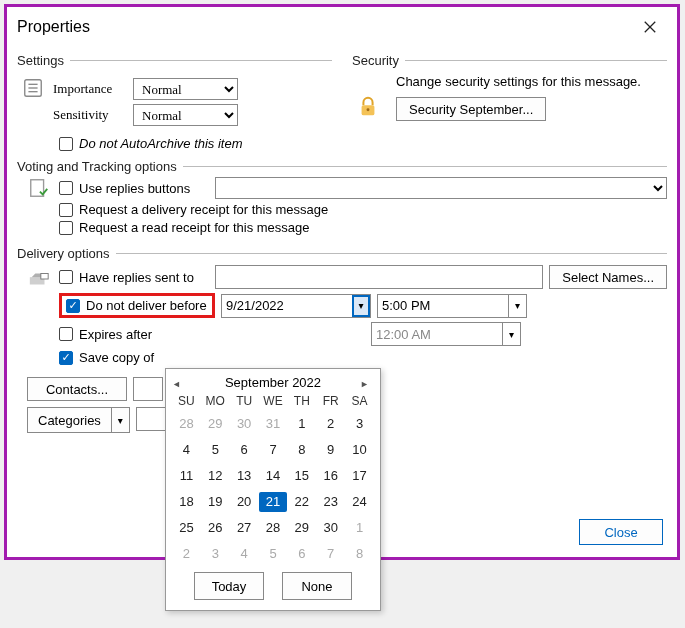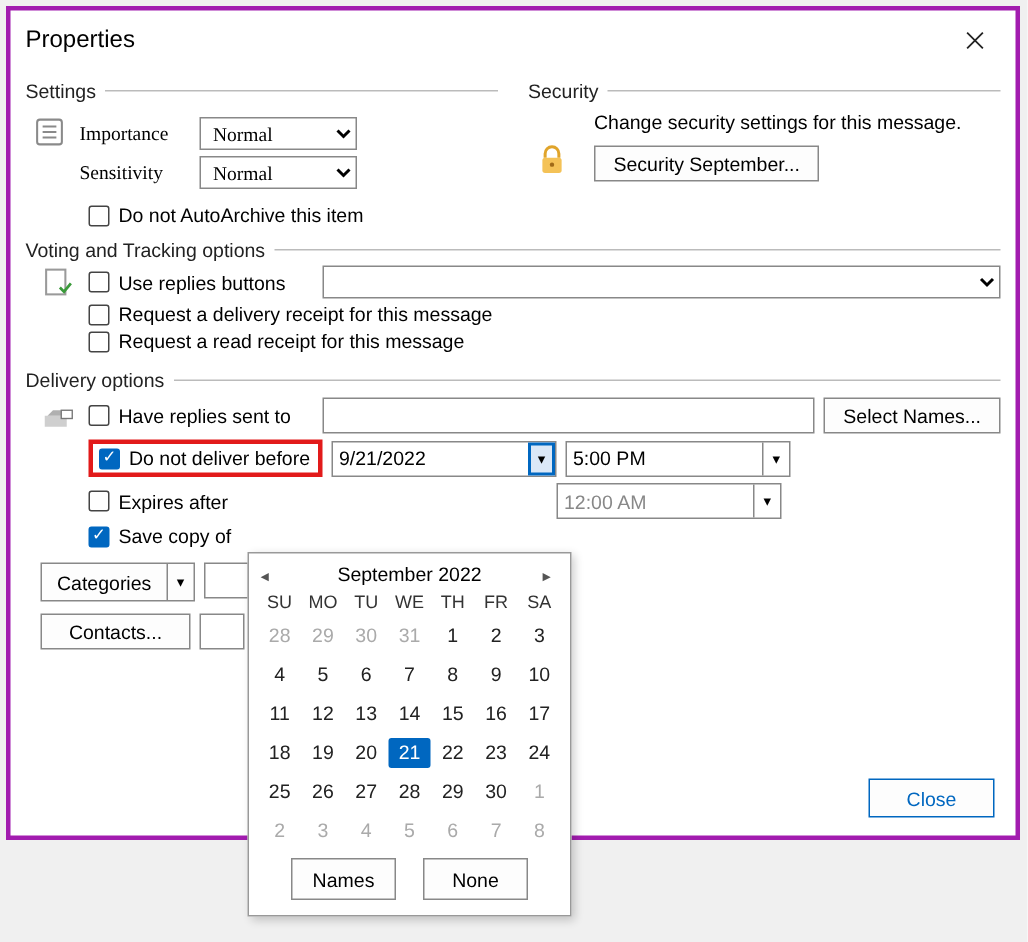--- a/index.html
+++ b/index.html
@@ -78,20 +78,21 @@
     border: 1px solid #888;
     background: #fff;
     font: inherit;
     padding-left: 4px;
   }
   .checkbox-row {
     display: flex;
     align-items: center;
     gap: 6px;
     margin: 4px 16px;
+    font-style: italic;
   }
   .checkbox {
     width: 14px;
     height: 14px;
     border: 1px solid #444;
     border-radius: 2px;
     display: inline-flex;
     align-items: center;
     justify-content: center;
     background: #fff;
@@ -400,29 +401,29 @@
           <div class="delivery-row">
             <div class="ck-label">
               <span class="checkbox checked"></span>
               <span>Save copy of</span>
             </div>
           </div>
         </div>
       </div>
     </div>
 
+    <div class="left-pills" style="margin-left:10px;">
+      <button class="btn" style="width:100px;">Contacts...</button>
+      <input class="txt" style="width: 30px;">
+    </div>
     <div class="left-pills" style="margin-left:10px;margin-top:6px;">
       <div class="btn-combo">
         <span class="lbl">Categories</span>
         <span class="car caret-down"></span>
       </div>
-      <input class="txt" style="width: 30px;">
-    </div>
-    <div class="left-pills" style="margin-left:10px;">
-      <button class="btn" style="width:100px;">Contacts...</button>
       <input class="txt" style="width: 30px;">
     </div>
 
   </div>
 
   <div class="bottom-buttons">
     <button class="btn btn-primary btn-close">Close</button>
   </div>
 </div>
 
@@ -477,16 +478,16 @@
       <div class="cal-day other">1</div>
       <div class="cal-day other">2</div>
       <div class="cal-day other">3</div>
       <div class="cal-day other">4</div>
       <div class="cal-day other">5</div>
       <div class="cal-day other">6</div>
       <div class="cal-day other">7</div>
       <div class="cal-day other">8</div>
     </div>
   <div class="cal-foot">
-    <button class="btn">Names</button>
+    <button class="btn">Today</button>
     <button class="btn">None</button>
   </div>
 </div>
 
 </body></html>

